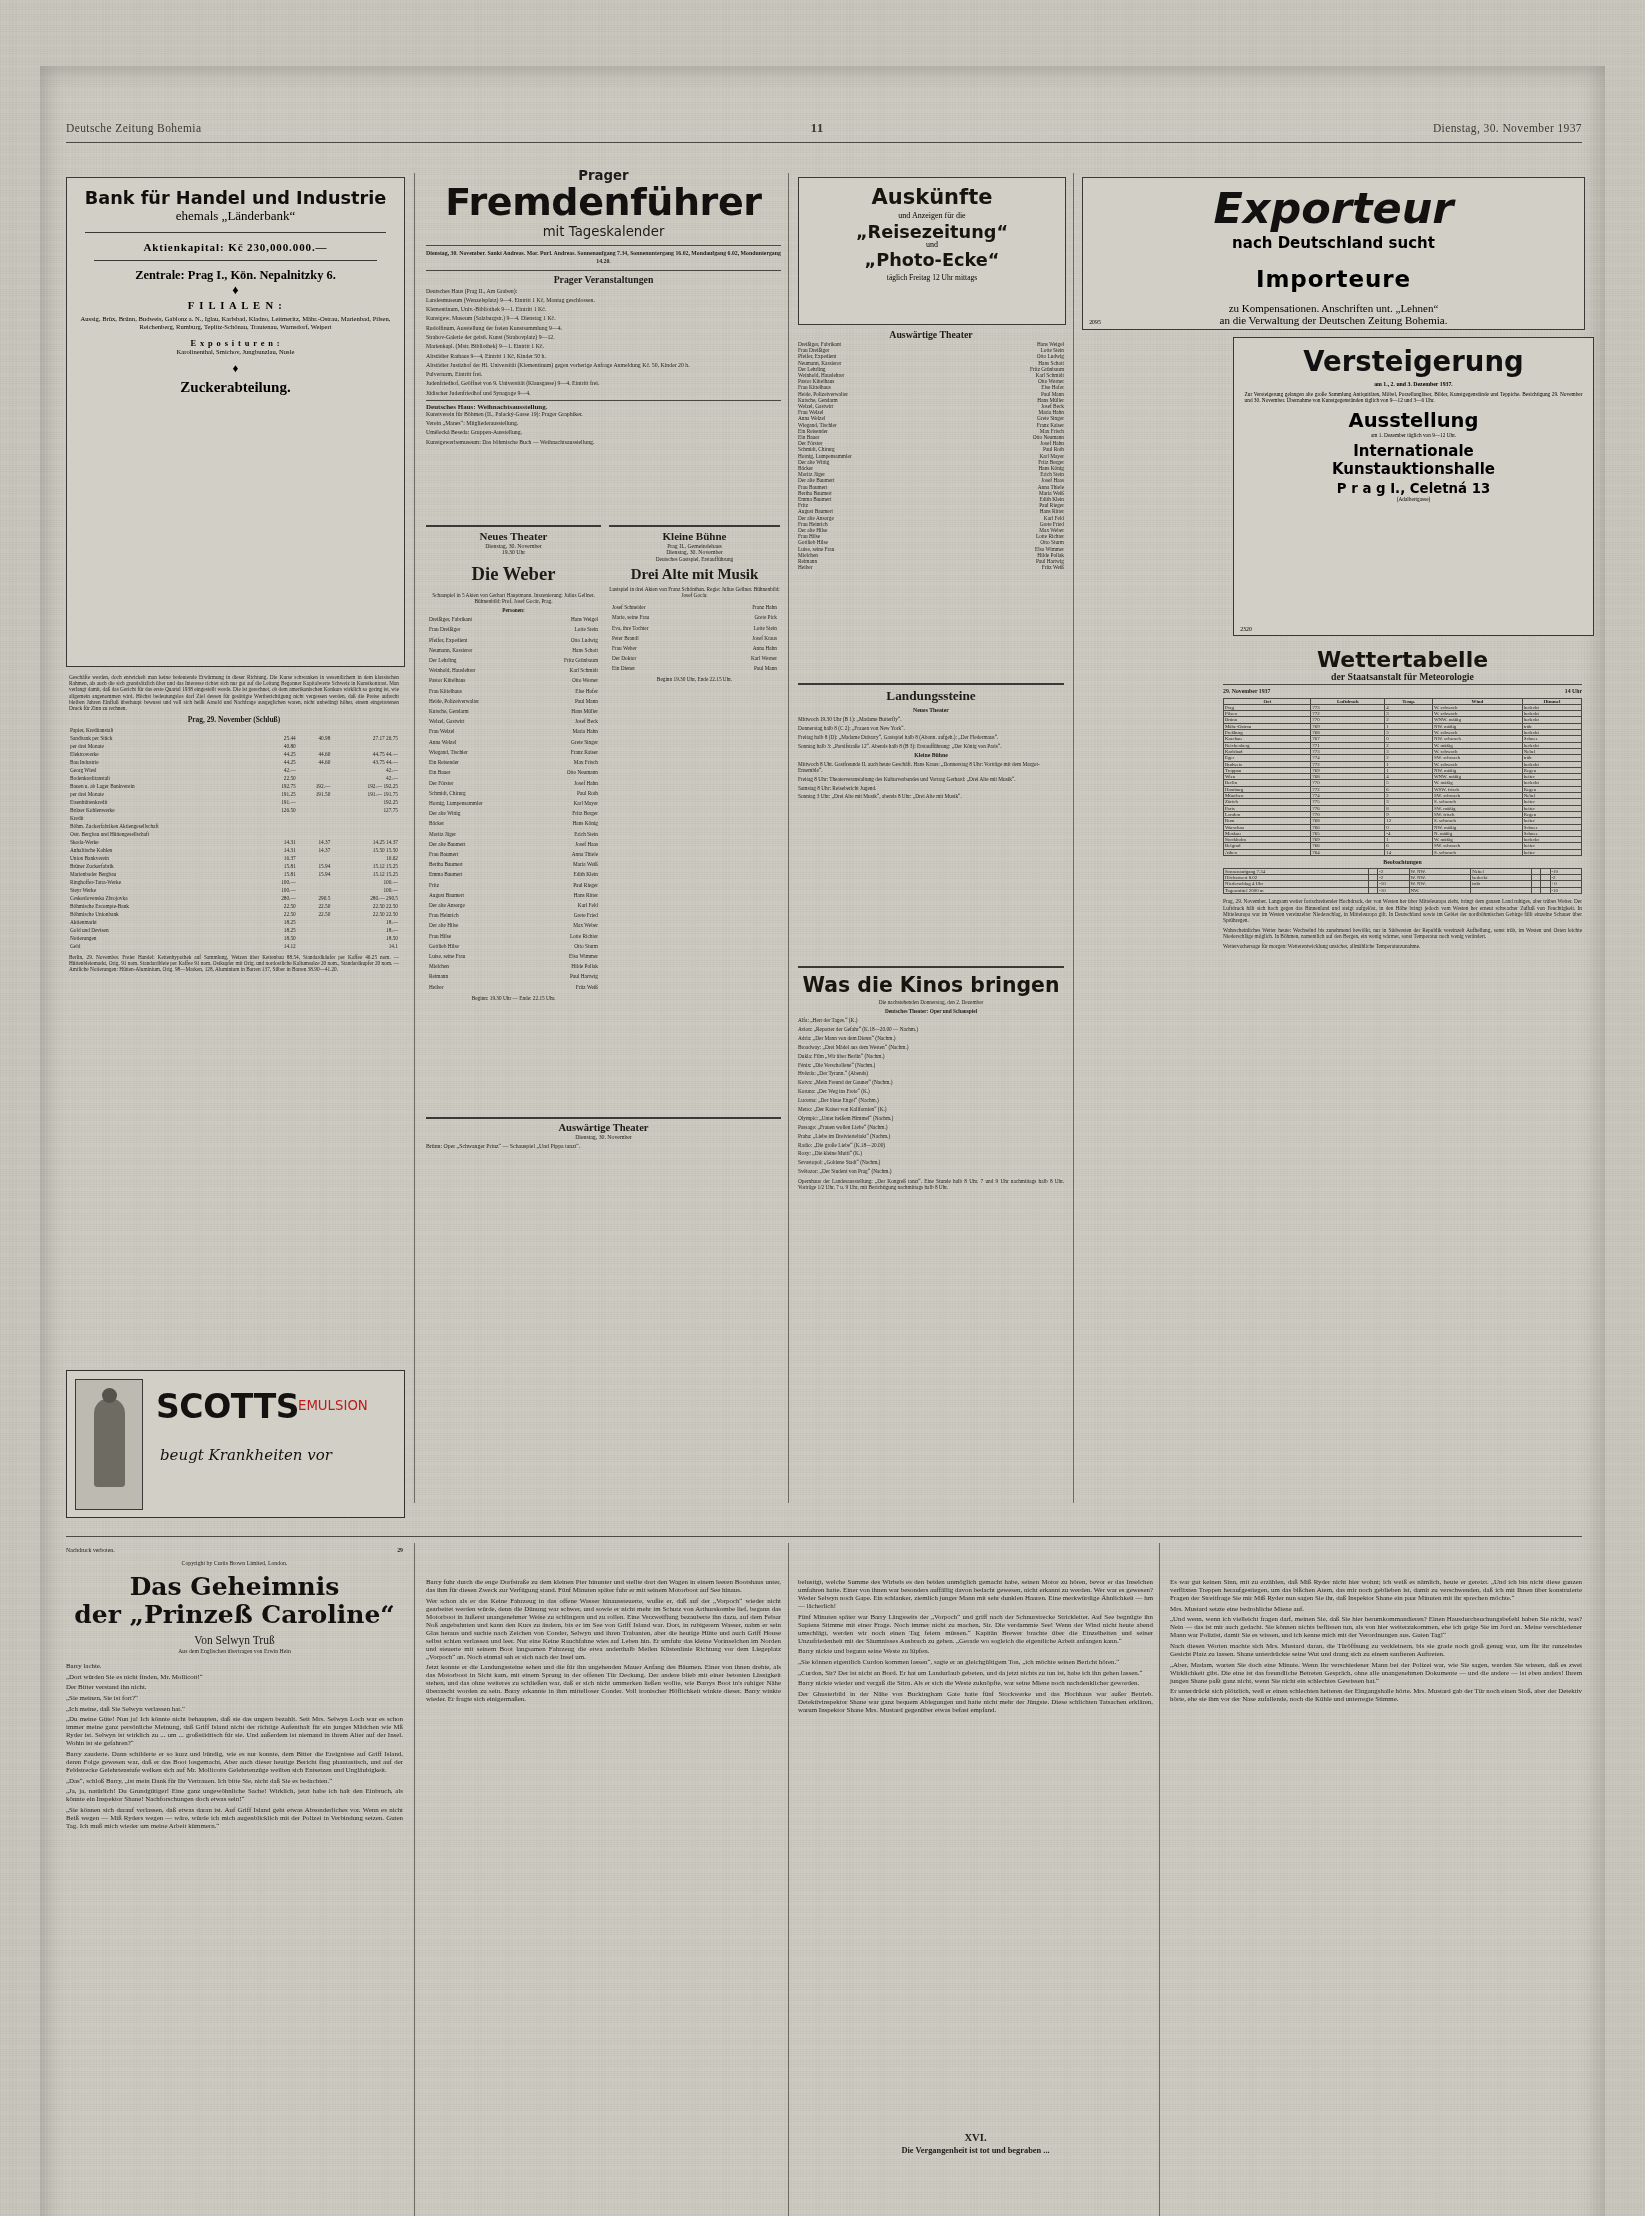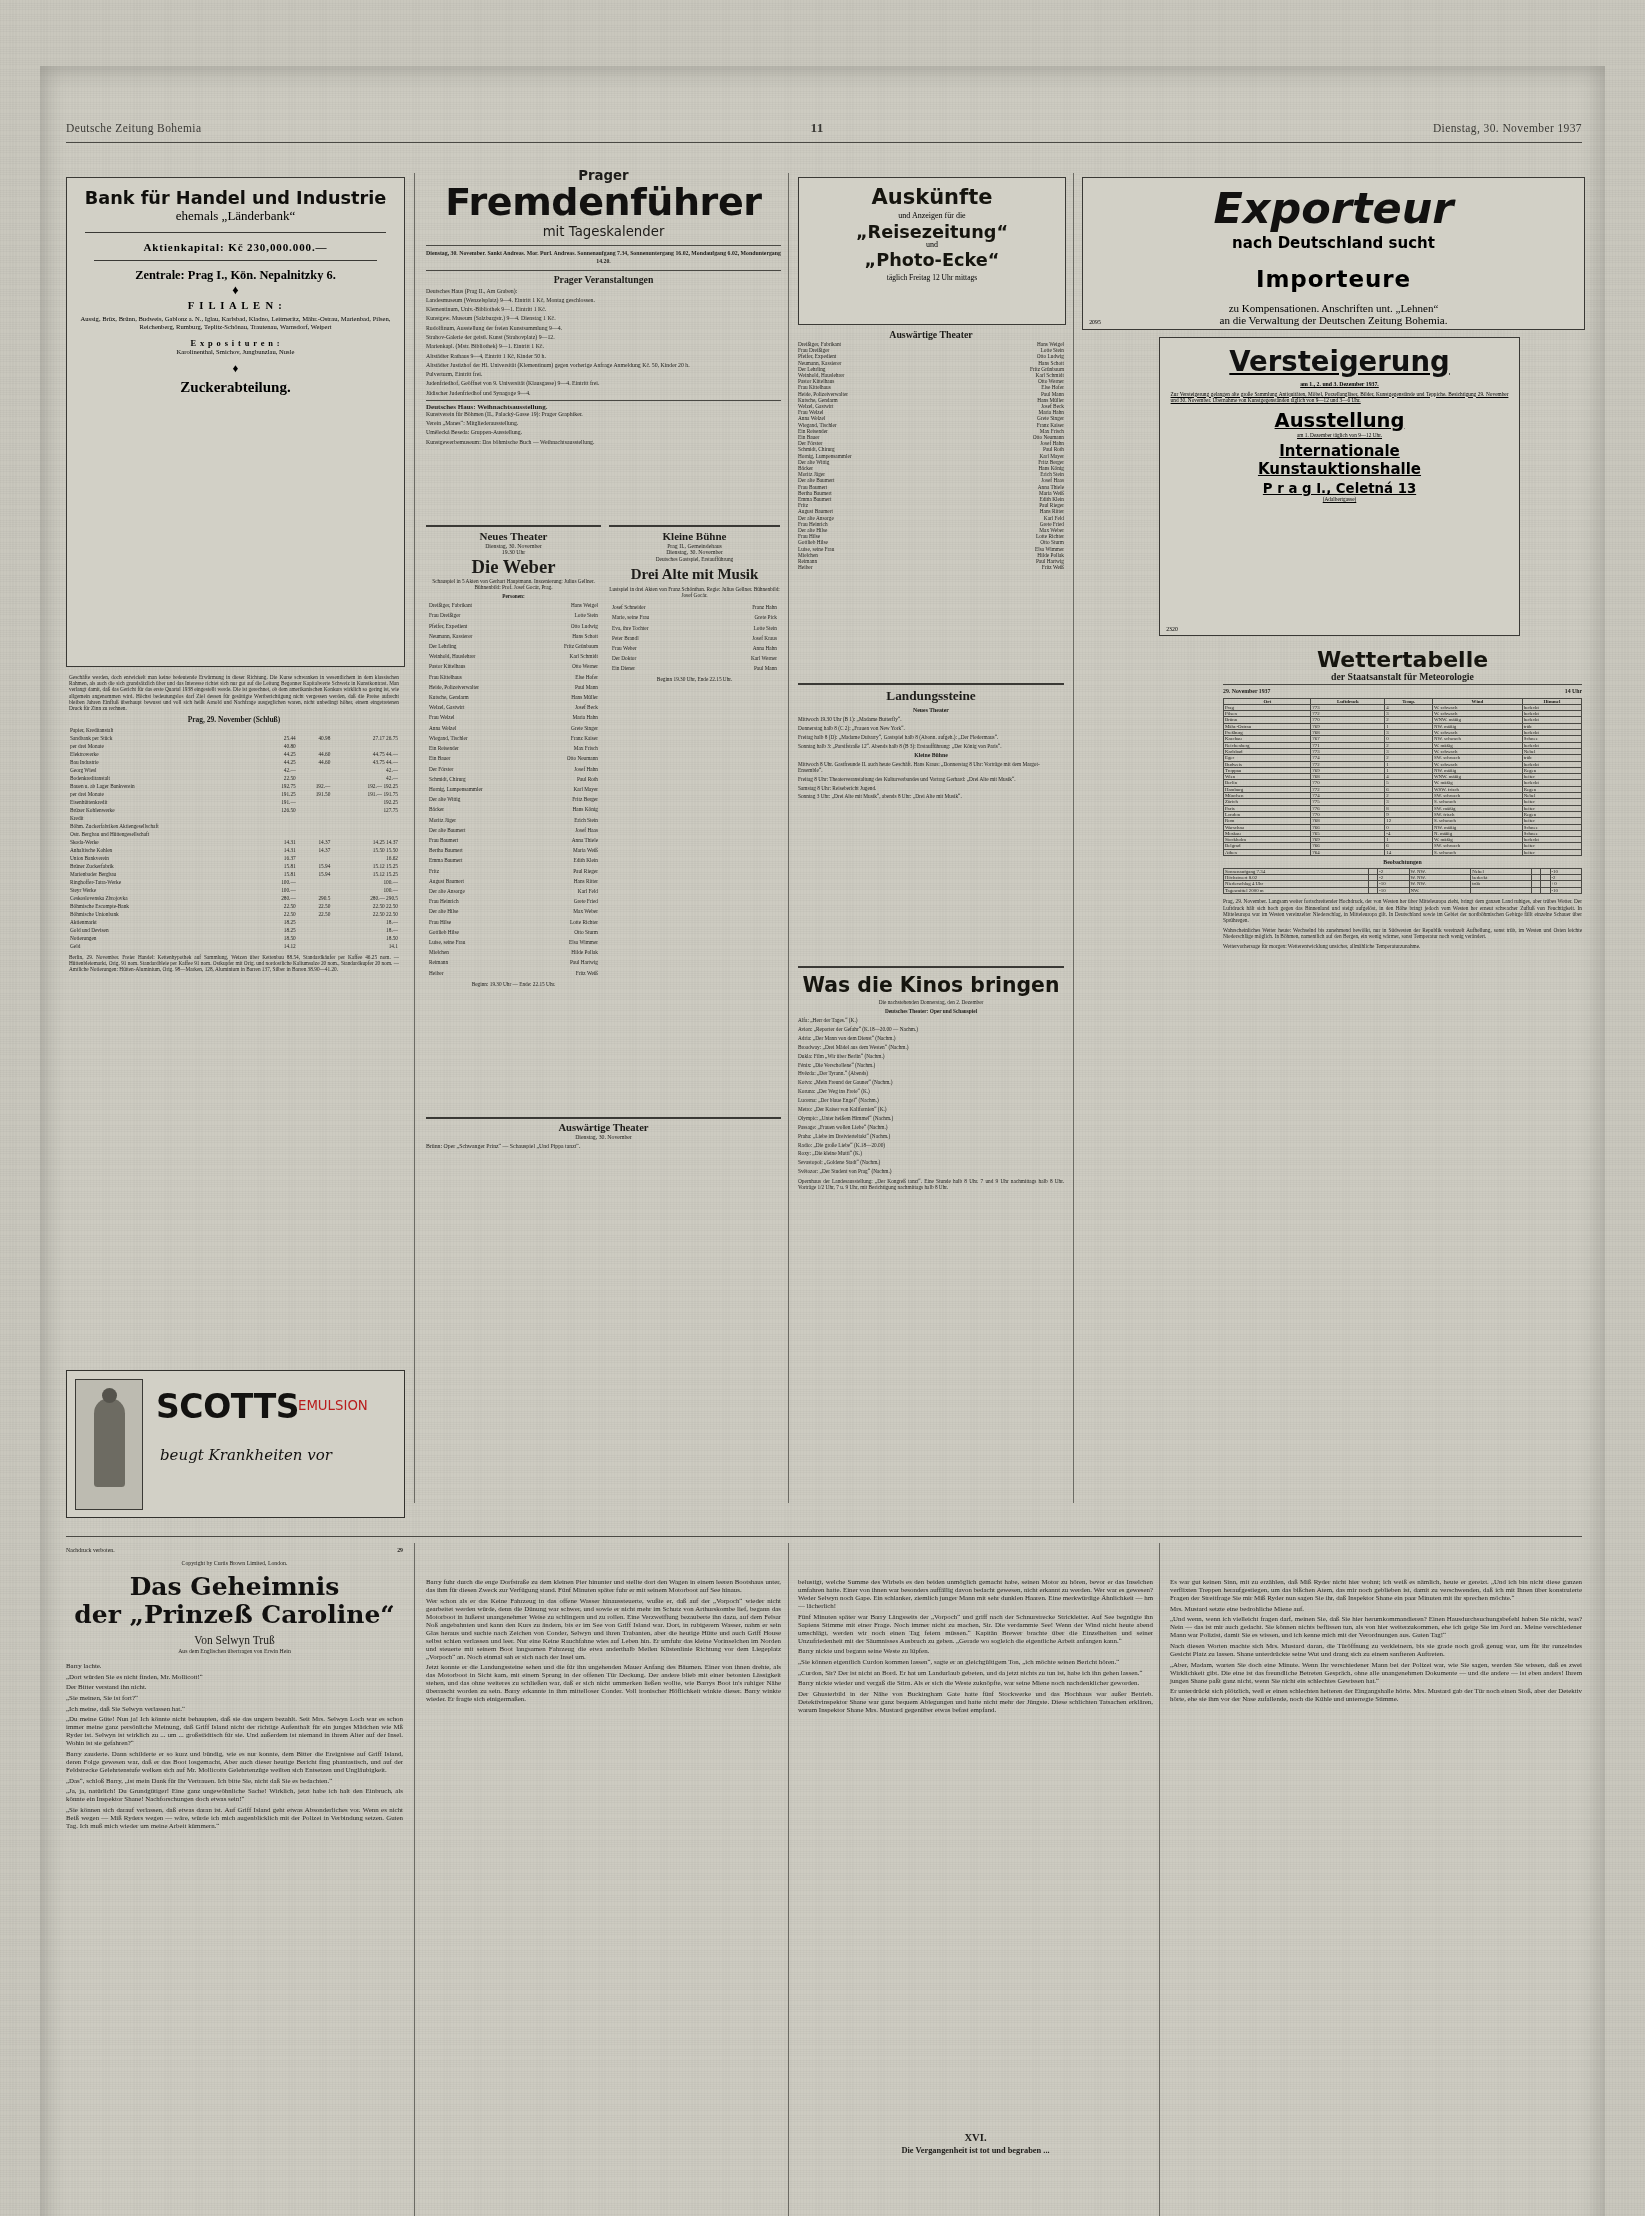--- a/index.html
+++ b/index.html
@@ -390,21 +390,21 @@
         <div class="" style="margin-bottom: 2.7px;">Umělecká Beseda: Gruppen-Ausstellung.</div>
         <div class="" style="margin-bottom: 2.7px;">Kunstgewerbemuseum: Das böhmische Buch — Weihnachtsausstellung.</div>
       </div>
   </div>
 
   <div class="col" style="left:426px;top:525px;width:175px;">
     <div class="hr-thick"></div>
     <div class="b ctr" style="font-size:11px;margin:2.7px 0 0.9px;">Neues Theater</div>
     <div class="tiny ctr">Dienstag, 30. November</div>
     <div class="tiny ctr">19.30 Uhr</div>
-    <div class="ctr b" style="font-size:18.6px;margin:0 0;">Die Weber</div>
+    <div class="ctr b" style="font-size:18.6px;margin:7px 0;">Die Weber</div>
     <div class="tiny2 ctr">Schauspiel in 5 Akten von Gerhart Hauptmann. Inszenierung: Julius Gellner. Bühnenbild: Prof. Josef Gocár, Prag.</div>
     <div class="tiny2 ctr b" style="margin-top:2.7px;">Personen:</div>
     <table style="width:100%;font-size:5.3px;line-height:6.2px;">
       <tbody id="cast0">
           <tr>
             <td style="text-align: left;">Dreißiger, Fabrikant</td>
             <td style="text-align: right;">Hans Weigel</td>
           </tr>
           <tr>
             <td style="text-align: left;">Frau Dreißiger</td>
@@ -820,21 +820,21 @@
 
   <div class="box" style="left:1082px;top:177px;width:501px;height:151px;">
     <div class="exp-title" style="margin-top:8.9px;">Exporteur</div>
     <div class="exp-2" style="margin-top:4.4px;">nach Deutschland sucht</div>
     <div class="exp-3" style="margin-top:14px;">Importeure</div>
     <div class="exp-4" style="margin-top:10px;">zu Kompensationen. Anschriften unt. „Lehnen“</div>
     <div class="exp-4">an die Verwaltung der Deutschen Zeitung Bohemia.</div>
     <div class="tiny" style="position:absolute;left:6.2px;bottom:3.5px;">2095</div>
   </div>
 
-  <div class="box" style="left:1159px;top:337px;width:359px;height:297px;text-decoration:underline;">
+  <div class="box" style="left:1233px;top:337px;width:359px;height:297px;">
     <div class="vst" style="margin-top:7px;">Versteigerung</div>
     <div class="tiny ctr b" style="margin-top:3.5px;">am 1., 2. und 3. Dezember 1937.</div>
     <div class="tiny2" style="padding:3.5px 10.6px;text-align:justify;">Zur Versteigerung gelangen alte große Sammlung Antiquitäten, Möbel, Porzellangläser, Bilder, Kunstgegenstände und Teppiche. Besichtigung 29. November und 30. November. Übernahme von Kunstgegenständen täglich von 9—12 und 3—6 Uhr.</div>
     <div class="vst2" style="margin-top:2.7px;">Ausstellung</div>
     <div class="tiny2 ctr">am 1. Dezember täglich von 9—12 Uhr.</div>
     <div class="vst3" style="margin-top:3.5px;">Internationale</div>
     <div class="vst3">Kunstauktionshalle</div>
     <div class="vst3" style="margin-top:3.5px;font-size:13.3px;">P r a g  I., Celetná 13</div>
     <div class="tiny2 ctr">(Adalbertgasse)</div>
     <div class="tiny" style="position:absolute;left:6.2px;bottom:2.7px;">2320</div>

